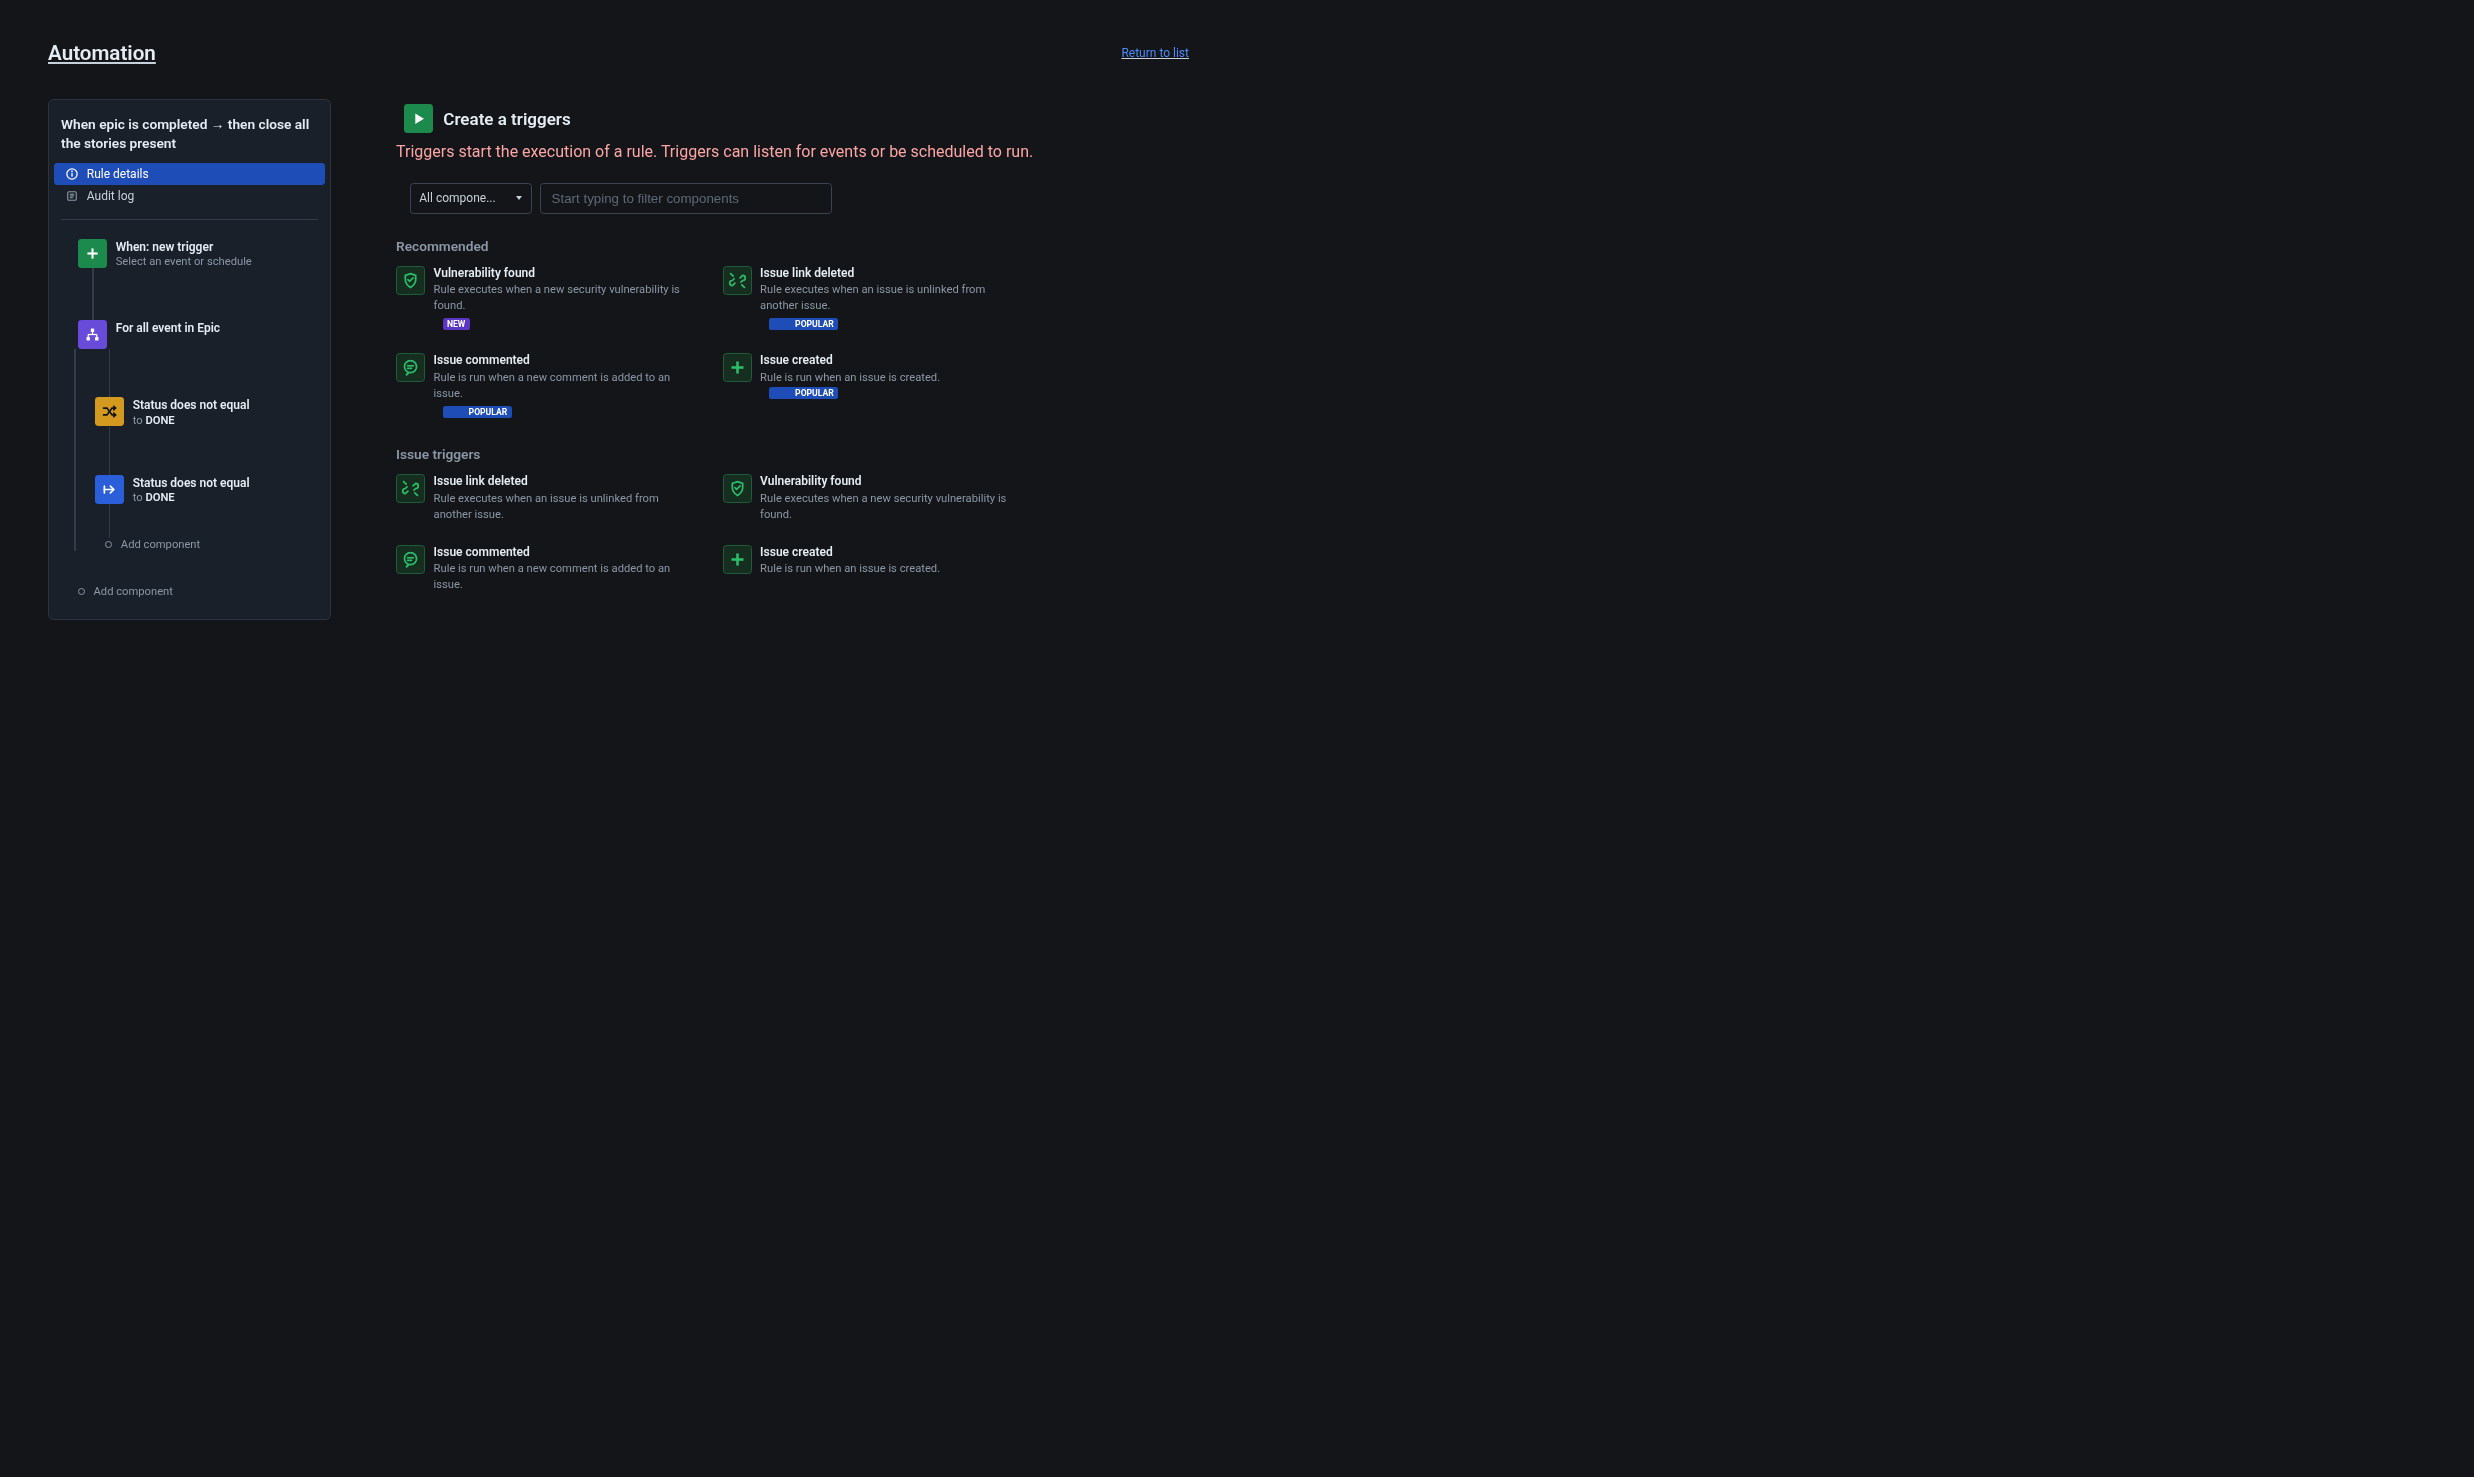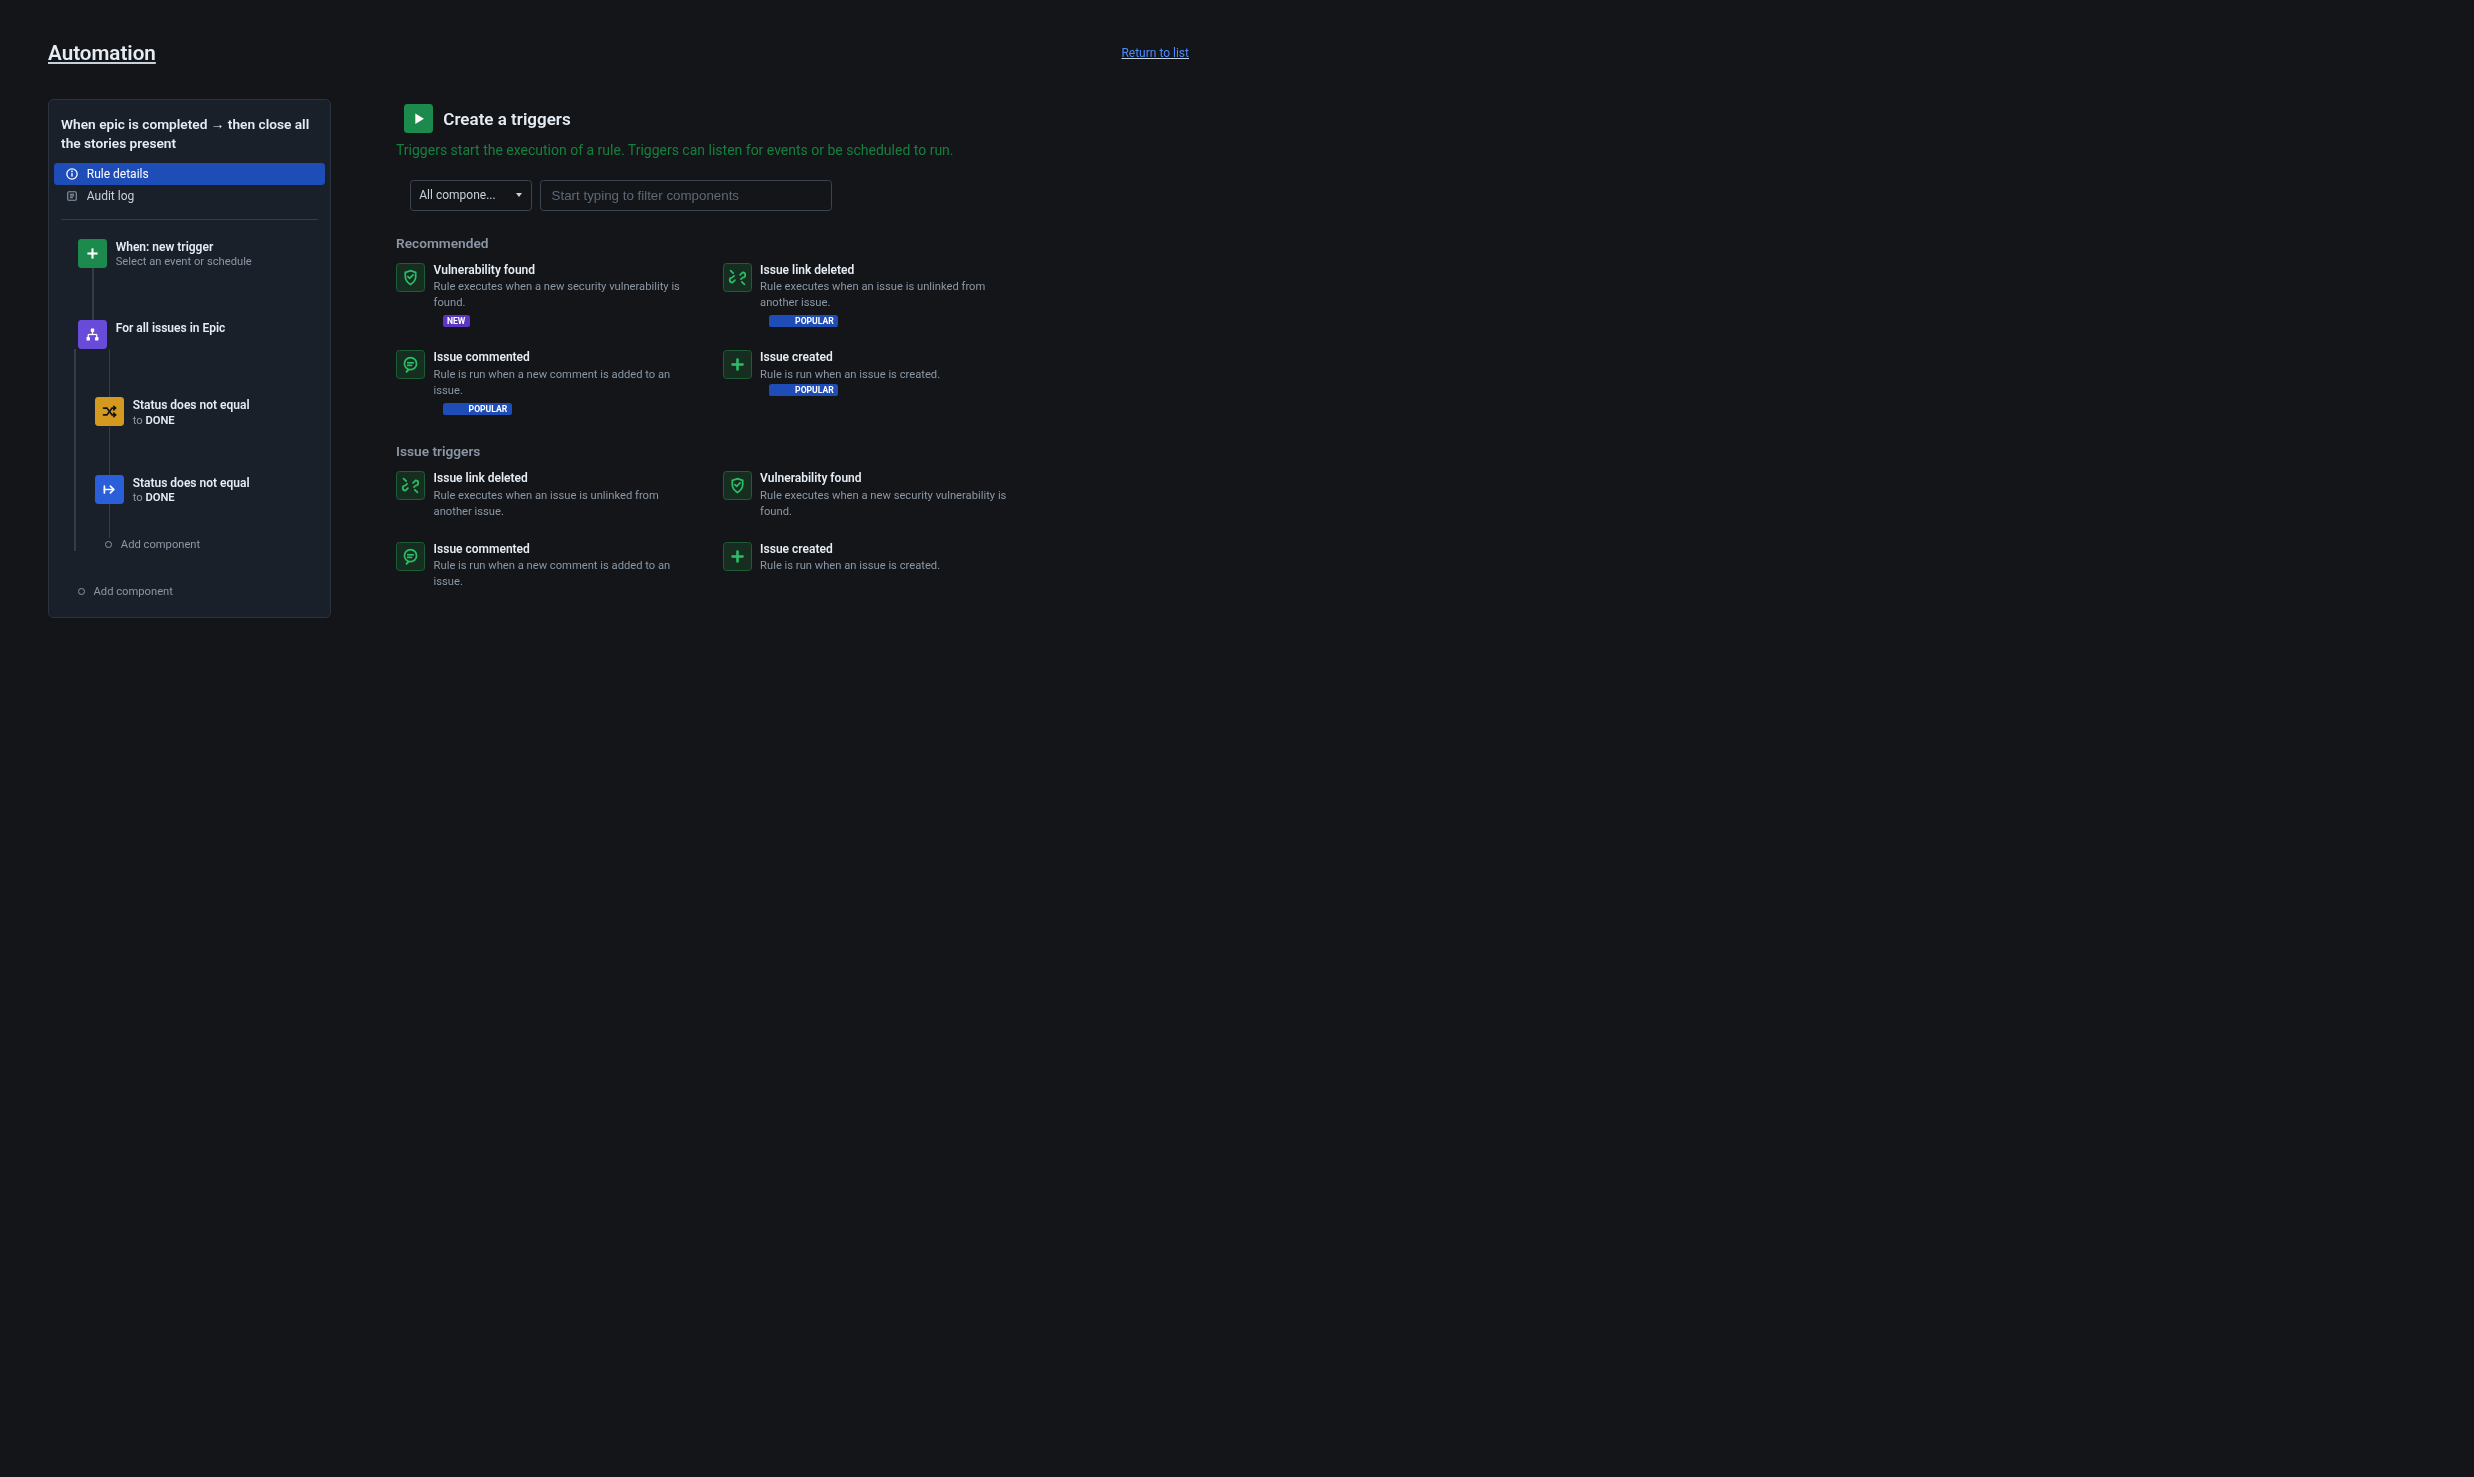--- a/index.html
+++ b/index.html
@@ -106,21 +106,21 @@
 .subblock .subvline-short { height: 34px; margin-left: 13.7px; width:1.7px; background:#333c48; }
 .outer-add { margin-top: 34px; margin-left: 12px; }
 
 .main { flex: 1; padding-top: 5.2px; }
 .main-header { display: flex; align-items: center; gap: 10.3px; margin-bottom: 8.6px; padding-left: 8px; }
 .play-icon {
   width: 29px; height: 29px; background: #1b8a4c; border-radius: 3.4px;
   display: flex; align-items: center; justify-content: center;
 }
 .main-title { font-size: 17px; font-weight: 600; color: #e5ecf3; }
-.main-sub { color: #15803d; font-size: 14px; margin-bottom: 22.3px; }
+.main-sub { color: #fca5a5; font-size: 16px; margin-bottom: 22.3px; }
 .filter-row { display: flex; gap: 8.6px; margin-bottom: 24px; margin-left: 13.7px;}
 .select-box {
   background: #131518; border: 1.3px solid #3a4452; border-radius: 3.4px;
   padding: 6.9px 26px 6.9px 8.6px; color: #c7d1db; width: 122px;
   position: relative; cursor: pointer;
   white-space: nowrap; overflow: hidden; text-overflow: ellipsis;
 }
 .select-box::after {
   content: ""; position: absolute; right: 8.6px; top: 12px;
   border-left: 3.4px solid transparent; border-right: 3.4px solid transparent;
@@ -216,21 +216,21 @@
               <rect x="8" y="3" width="4" height="4" fill="#fff" rx="0.5"></rect>
               <rect x="3" y="13" width="4" height="4" fill="#fff" rx="0.5"></rect>
               <rect x="13" y="13" width="4" height="4" fill="#fff" rx="0.5"></rect>
               <line x1="10" y1="7" x2="10" y2="10" stroke="#fff" stroke-width="1.5"></line>
               <line x1="5" y1="10" x2="15" y2="10" stroke="#fff" stroke-width="1.5"></line>
               <line x1="5" y1="10" x2="5" y2="13" stroke="#fff" stroke-width="1.5"></line>
               <line x1="15" y1="10" x2="15" y2="13" stroke="#fff" stroke-width="1.5"></line>
             </svg>
         </div>
         <div class="node-text">
-          <div class="node-title">For all issues in Epic</div>
+          <div class="node-title">For all event in Epic</div>
         </div>
       </div>
 
       <div class="subblock">
         <div class="subvline"></div>
         <div class="node">
           <div class="node-icon icon-shuffle-orange">
             <svg width="17" height="17" viewBox="0 0 20 20" stroke="#131518" stroke-width="2" fill="none" stroke-linecap="round">
                 <path d="M3 6 L7 6 L13 14 L17 14"></path>
                 <path d="M3 14 L7 14 L13 6 L17 6"></path>

